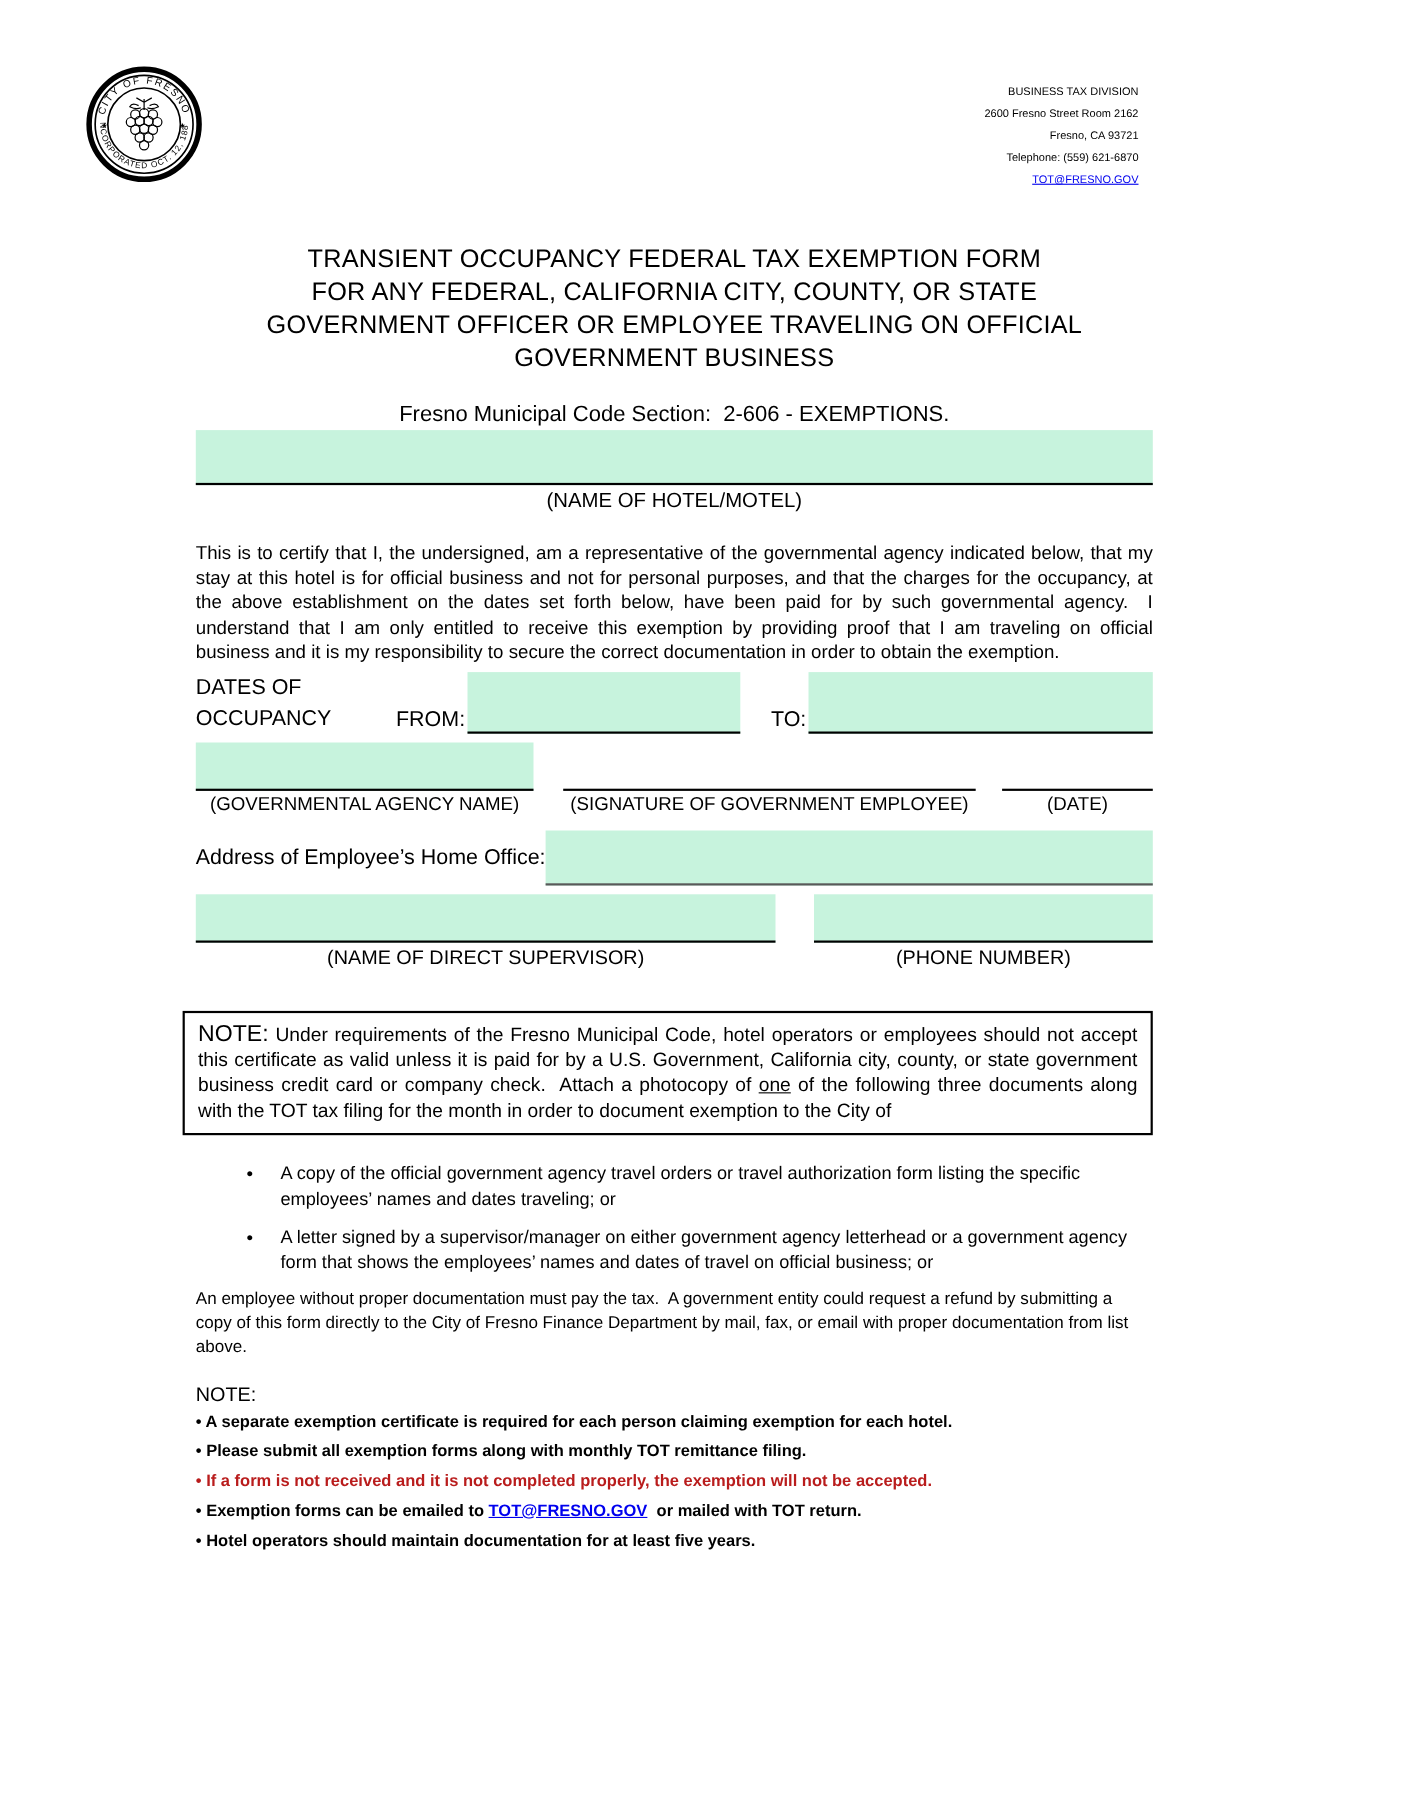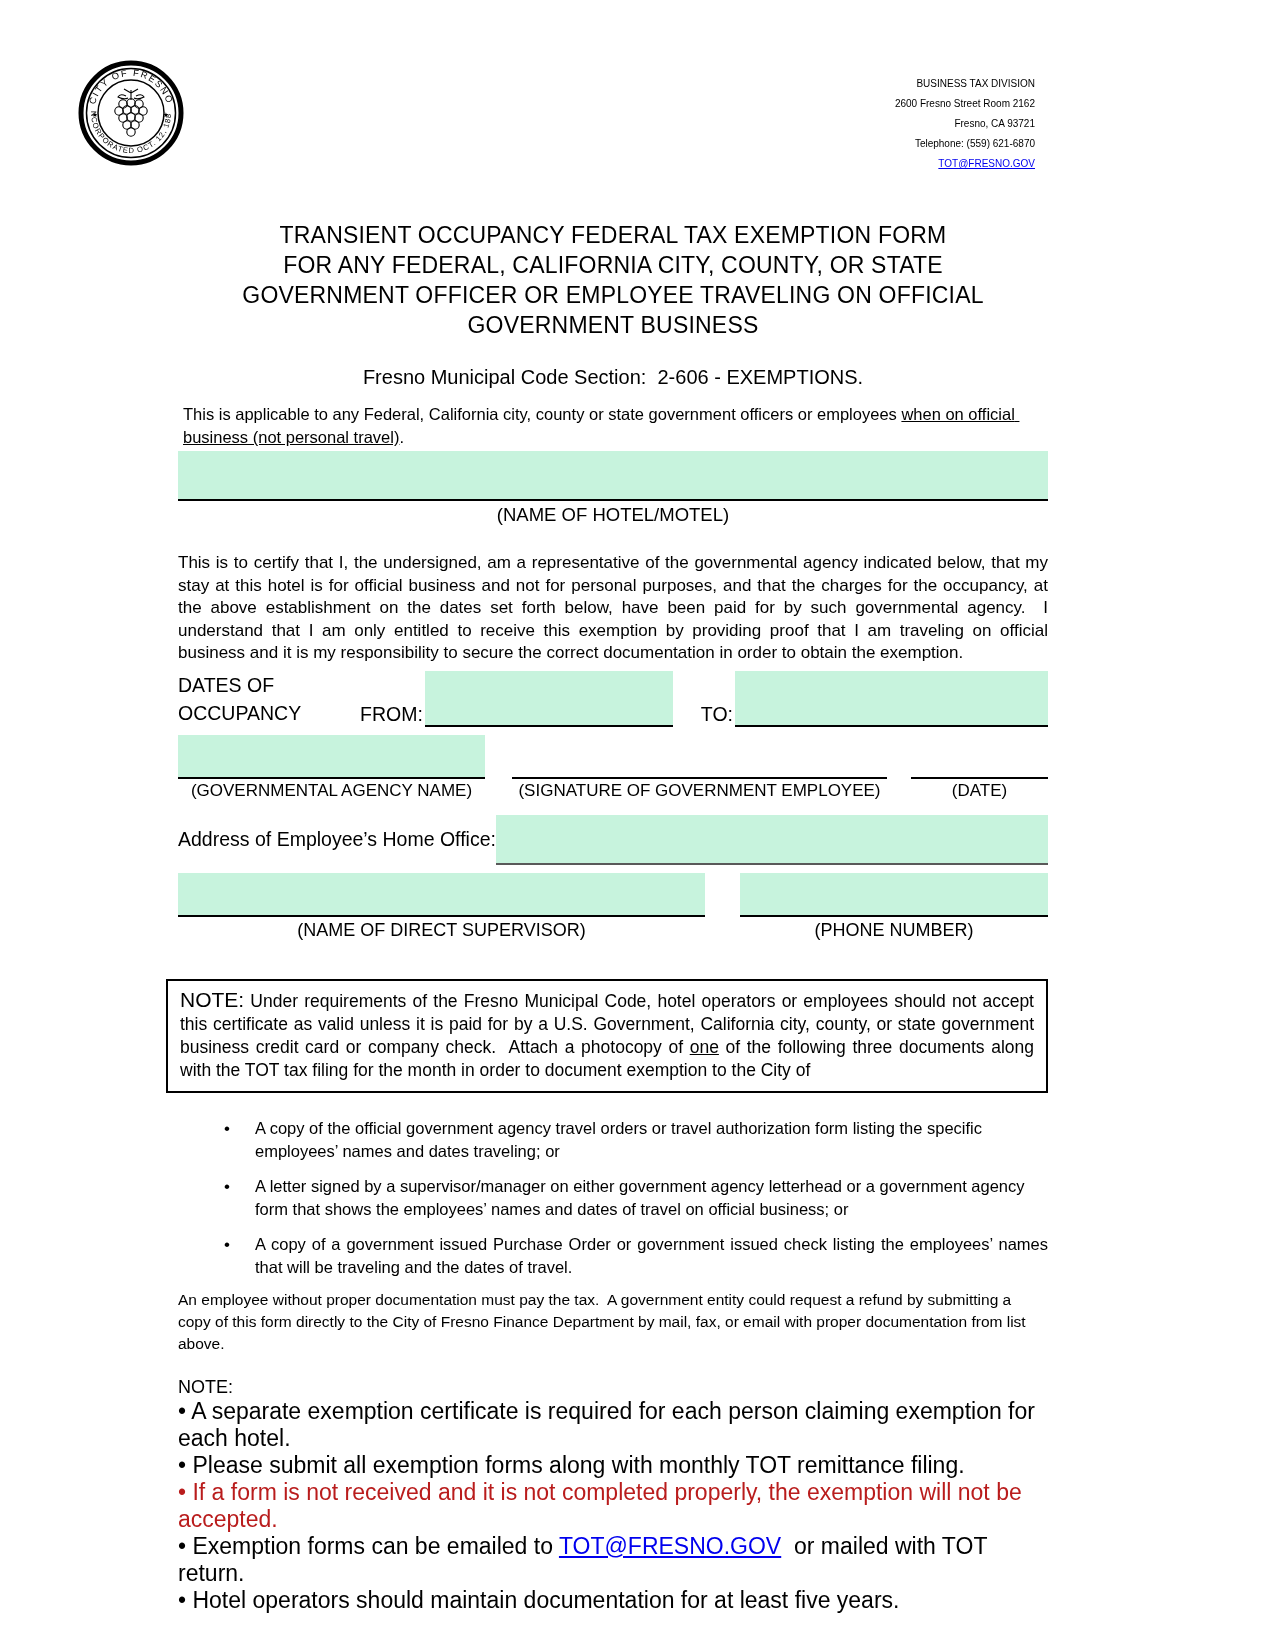--- a/index.html
+++ b/index.html
@@ -61,21 +61,21 @@
   
   .bullets{margin-top:24px;}
   .bullet-item{position:relative;padding-left:77px;margin-top:12px;font-size:16.5px;line-height:23px;}
   .bullet-item::before{content:"•";position:absolute;left:46px;top:0;font-size:17px;}
   .bullet-item.just{text-align:justify;white-space:pre-wrap;}
   
   .refund{margin-top:10px;font-size:15.5px;line-height:22px;white-space:pre-wrap;}
   
   .fnote{margin-top:22px;}
   .fnote-heading{font-size:18px;}
-  .fnote-item{font-size:23px;line-height:27px;white-space:pre-wrap;}
+  .fnote-item{font-size:15px;line-height:27px;white-space:pre-wrap;font-weight:bold;}
   .fnote-item::before{content:"• ";}
   .fnote-item.red{color:#b91c1c;}
   .fnote-item a{color:#0000ee;text-decoration:underline;}
 </style>
 </head>
 <body>
 
 <div class="page">
 
   <div class="header">
@@ -126,21 +126,20 @@
 
     <div class="title">
       <div>TRANSIENT OCCUPANCY FEDERAL TAX EXEMPTION FORM</div>
       <div>FOR ANY FEDERAL, CALIFORNIA CITY, COUNTY, OR STATE</div>
       <div>GOVERNMENT OFFICER OR EMPLOYEE TRAVELING ON OFFICIAL</div>
       <div>GOVERNMENT BUSINESS</div>
     </div>
 
     <div class="subtitle">Fresno Municipal Code Section:  2-606 - EXEMPTIONS.</div>
 
-    <div class="intro"><span>This is applicable to any Federal, California city, county or state government officers or employees </span><span class="u">when on official business (not personal travel)</span><span>.</span></div>
 
     <div class="hotel-field field-green"></div>
     <div class="hotel-label">(NAME OF HOTEL/MOTEL)</div>
 
     <div class="certify">This is to certify that I, the undersigned, am a representative of the governmental agency indicated below, that my stay at this hotel is for official business and not for personal purposes, and that the charges for the occupancy, at the above establishment on the dates set forth below, have been paid for by such governmental agency.  I understand that I am only entitled to receive this exemption by providing proof that I am traveling on official business and it is my responsibility to secure the correct documentation in order to obtain the exemption.</div>
 
     <div class="dates-row">
       <div class="dates-label">
         <div>DATES OF</div>
         <div>OCCUPANCY</div>
@@ -175,21 +174,20 @@
     <div class="sup-labels">
       <div class="lab-sup">(NAME OF DIRECT SUPERVISOR)</div>
       <div class="lab-phone">(PHONE NUMBER)</div>
     </div>
 
     <div class="note-box"><span class="note-word">NOTE:</span><span> Under requirements of the Fresno Municipal Code, hotel operators or employees should not accept this certificate as valid unless it is paid for by a U.S. Government, California city, county, or state government business credit card or company check.  Attach a photocopy of </span><span class="u">one</span><span> of the following three documents along with the TOT tax filing for the month in order to document exemption to the City of</span></div>
 
     <div class="bullets">
       <div class="bullet-item">A copy of the official government agency travel orders or travel authorization form listing the specific employees’ names and dates traveling; or</div>
       <div class="bullet-item">A letter signed by a supervisor/manager on either government agency letterhead or a government agency form that shows the employees’ names and dates of travel on official business; or</div>
-      <div class="bullet-item just">A copy of a government issued Purchase Order or government issued check listing the employees’ names that will be traveling and the dates of travel.</div>
     </div>
 
     <div class="refund">An employee without proper documentation must pay the tax.  A government entity could request a refund by submitting a copy of this form directly to the City of Fresno Finance Department by mail, fax, or email with proper documentation from list above.</div>
 
     <div class="fnote">
       <div class="fnote-heading">NOTE:</div>
       <div class="fnote-item">A separate exemption certificate is required for each person claiming exemption for each hotel.</div>
       <div class="fnote-item">Please submit all exemption forms along with monthly TOT remittance filing.</div>
       <div class="fnote-item red">If a form is not received and it is not completed properly, the exemption will not be accepted.</div>
       <div class="fnote-item"><span>Exemption forms can be emailed to </span><a href="#">TOT@FRESNO.GOV</a><span>  or mailed with TOT return.</span></div>

